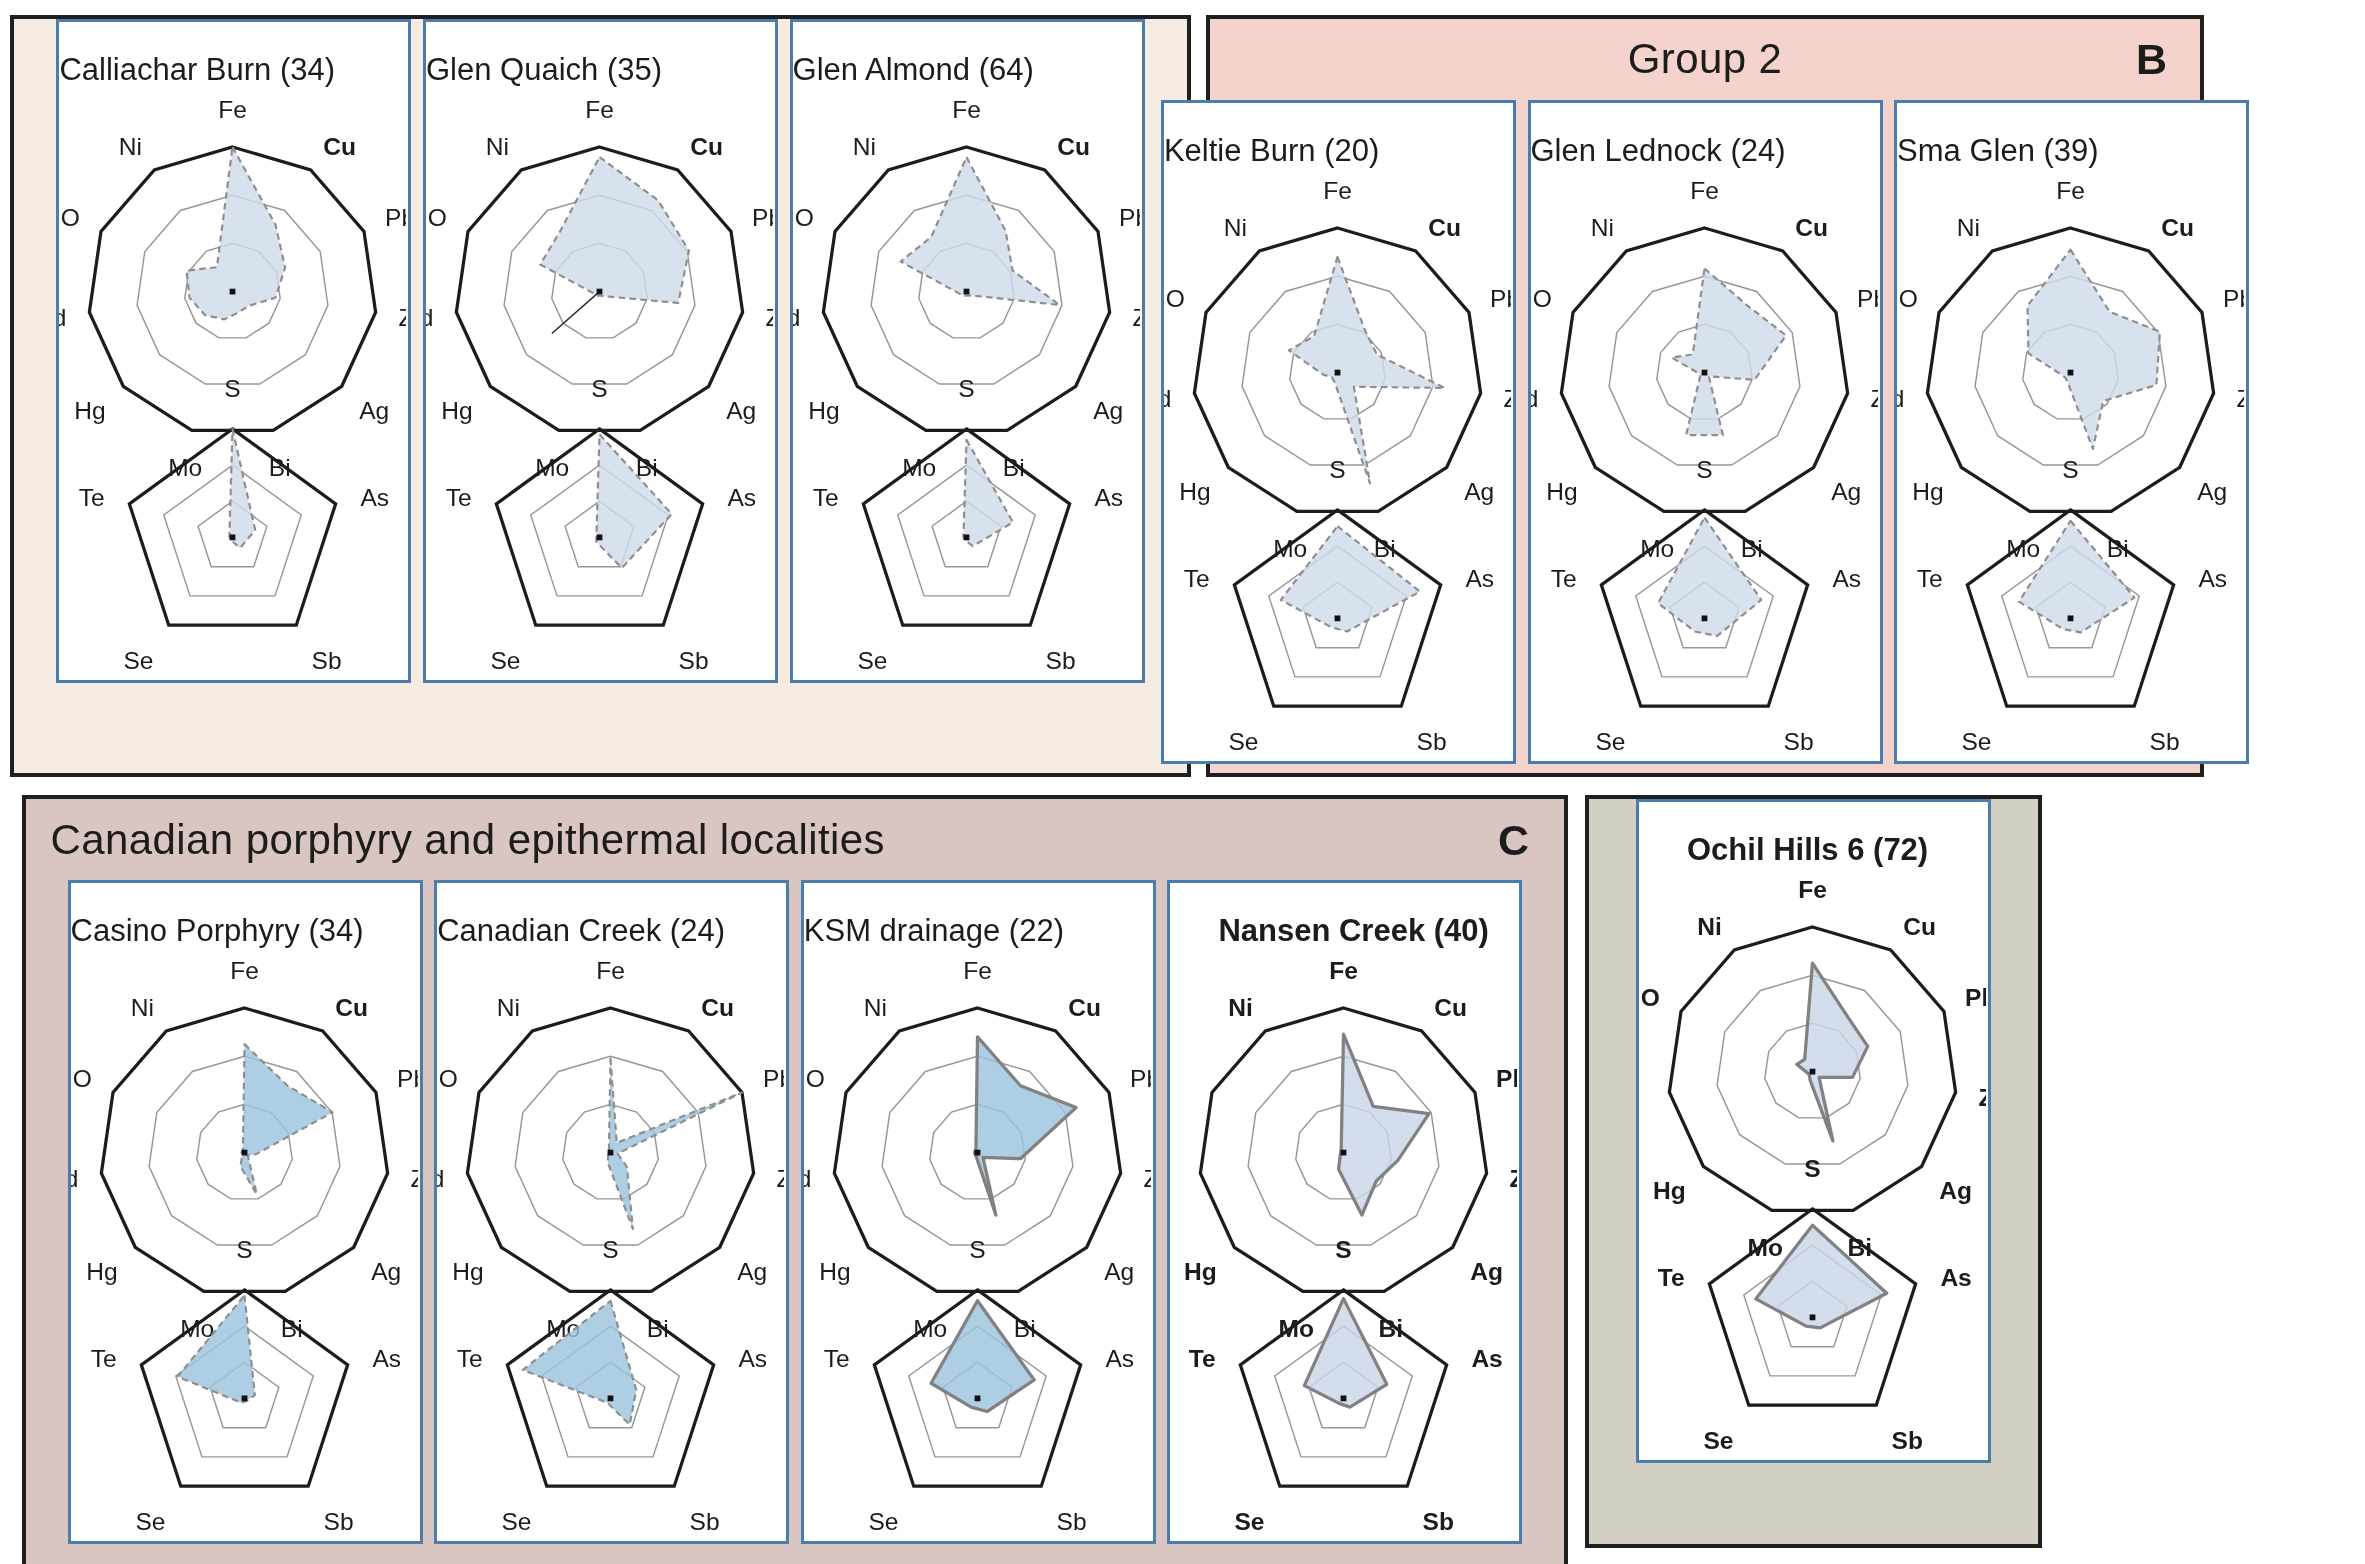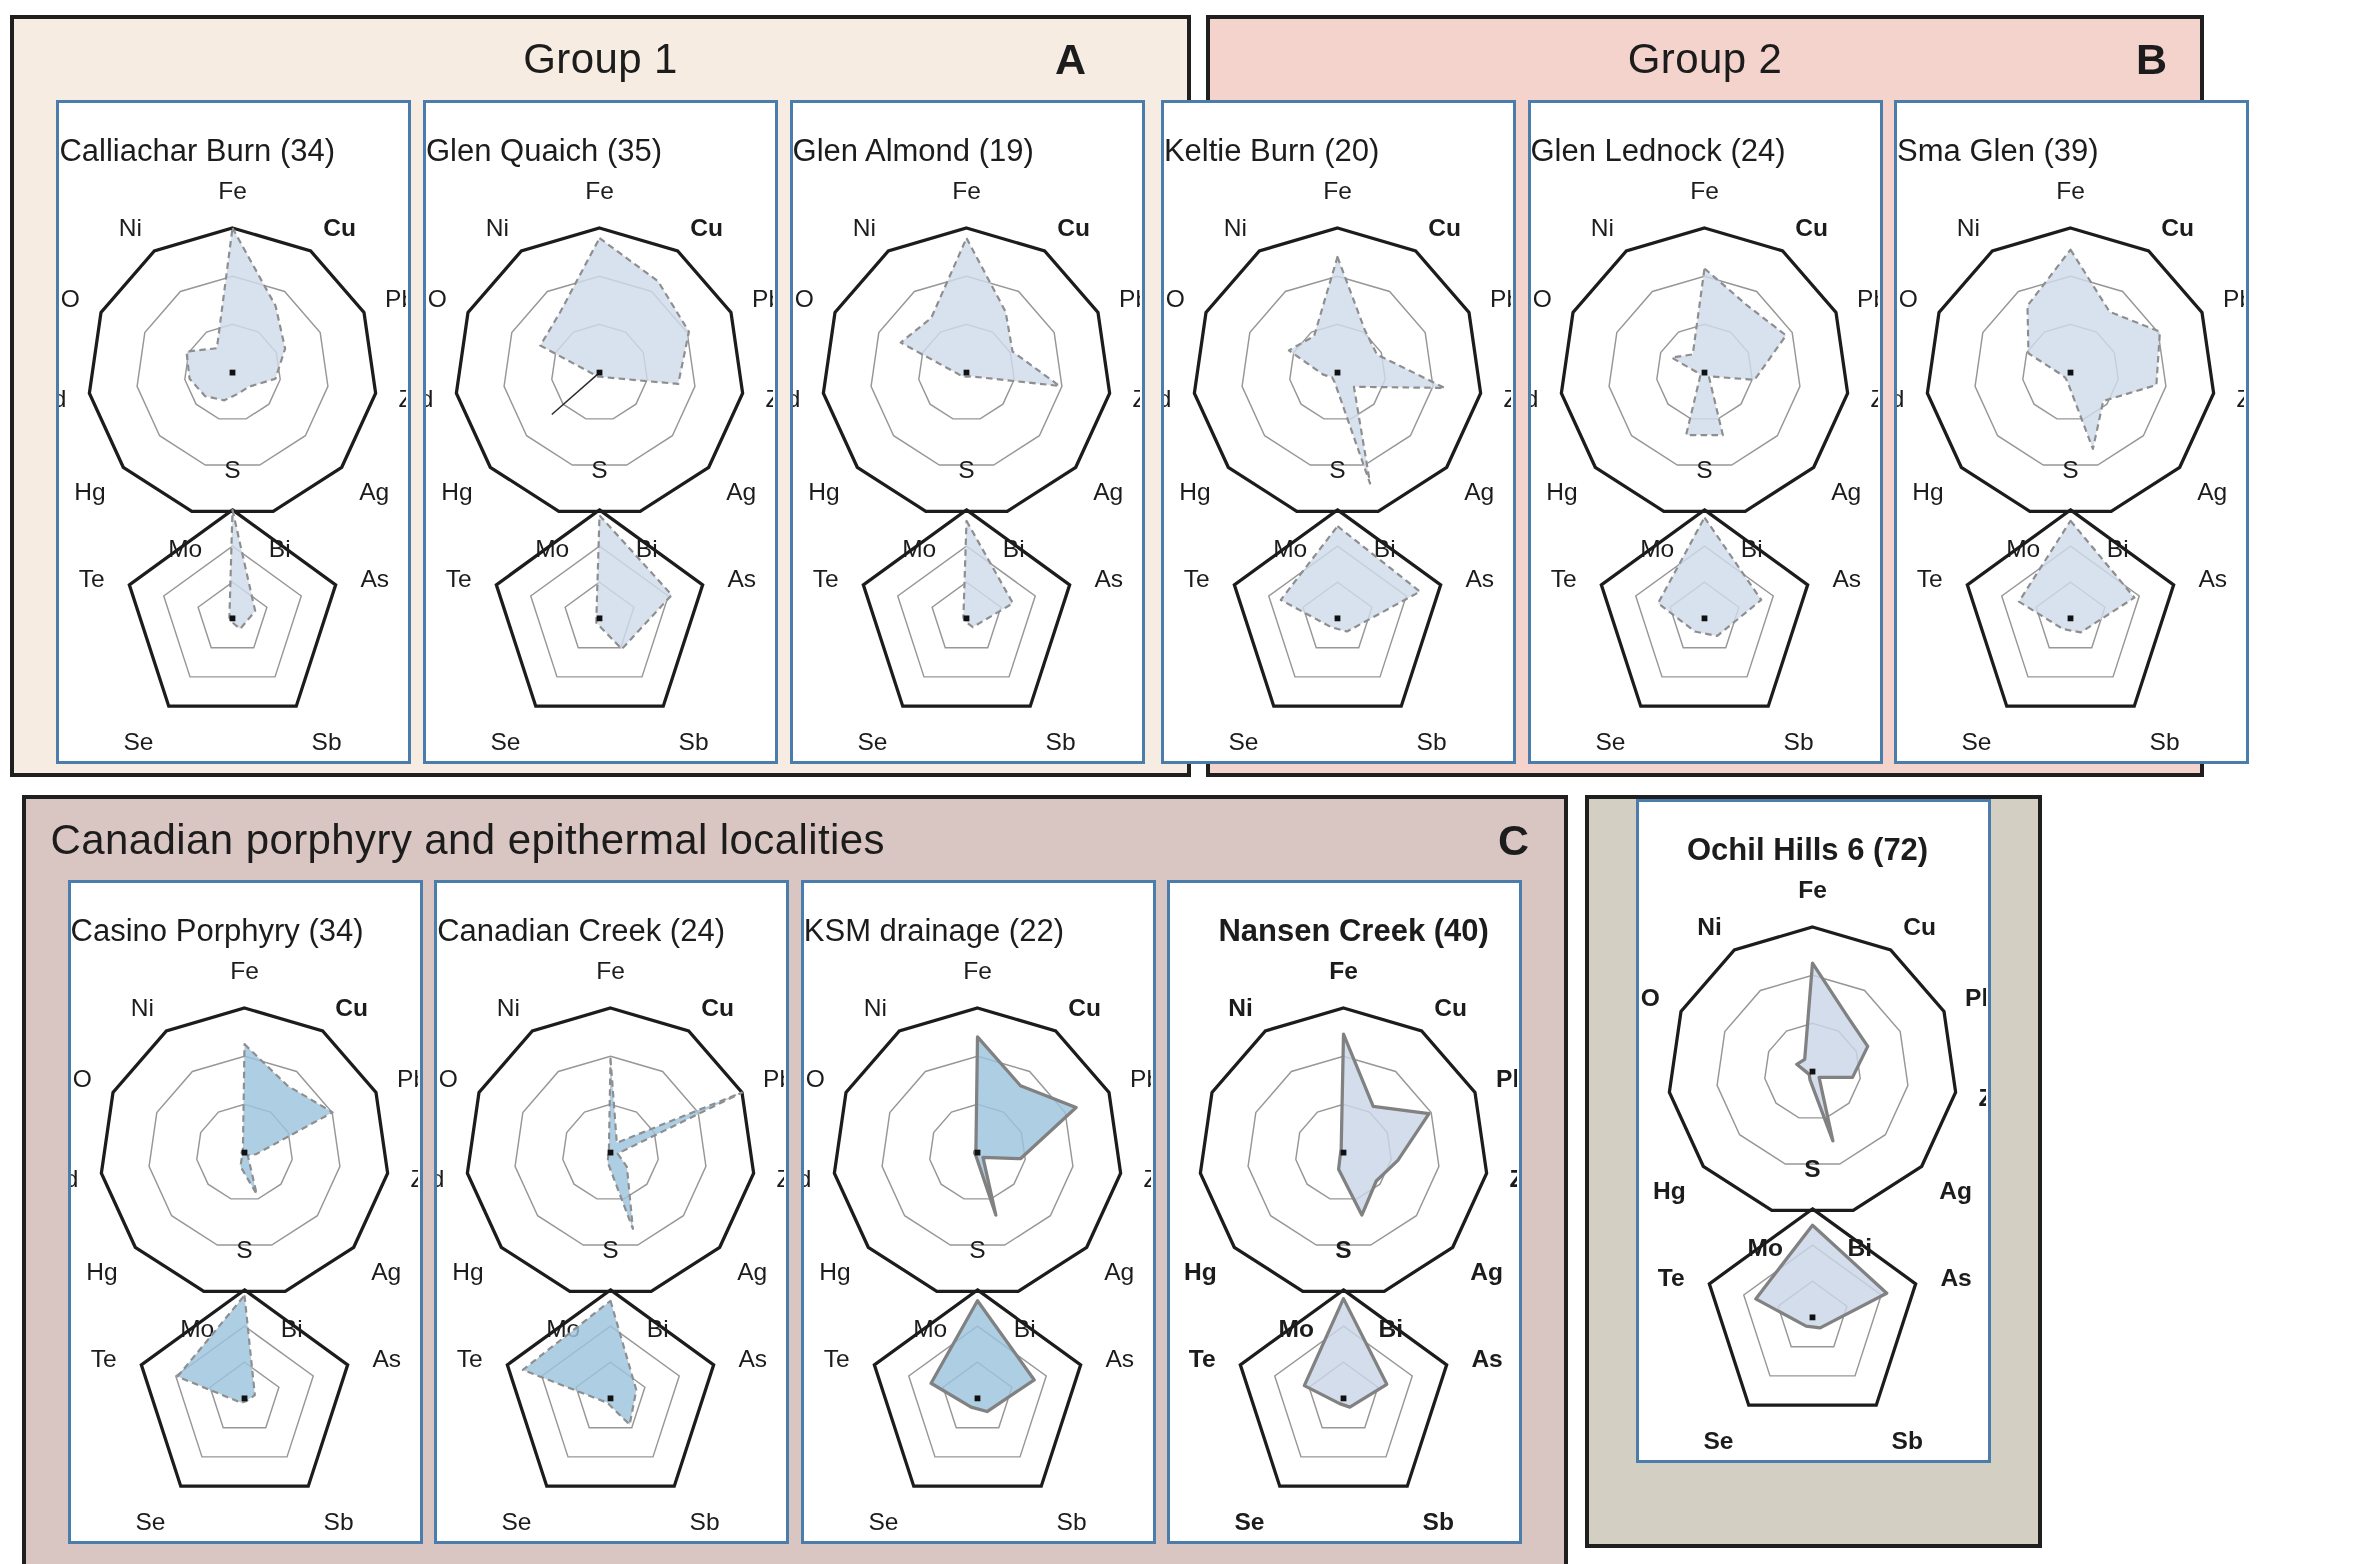--- a/index.html
+++ b/index.html
@@ -16,24 +16,20 @@
   .panel-title{position:absolute;top:30px;left:0;width:100%;text-align:left;font-size:31px;}
   .panel-title.bold{font-weight:bold;padding-left:48px;}
   .panel svg{position:absolute;left:0;top:0;}
 </style>
 </head>
 <body>
 
 <div id="figure">
 
   <section class="group-box" id="box-A" style="left: 10px; top: 14.5px; width: 1181px; height: 762px; background: rgb(247, 236, 226);">
-    <div class="group-header">
-      <div class="group-title centered">Group 1</div>
-      <div class="group-letter" style="right: 101px;">A</div>
-    </div>
     <div class="panels-row">
         <div class="panel">
           <div class="panel-title">Calliachar Burn (34)</div>
           <svg width="347" height="657" viewBox="0 0 480 907">
             <polygon points="240.0,305.3 276.0,315.9 300.6,344.3 306.0,381.5 290.4,415.7 258.8,436.0 221.2,436.0 189.6,415.7 174.0,381.5 179.4,344.3 204.0,315.9" fill="none" stroke="#979797" stroke-width="2"></polygon>
             <polygon points="240.0,238.7 312.1,259.8 361.3,316.6 372.0,391.0 340.8,459.3 277.6,499.9 202.4,499.9 139.2,459.3 108.0,391.0 118.7,316.6 167.9,259.8" fill="none" stroke="#979797" stroke-width="2"></polygon>
             <polygon points="240.0,172.0 348.1,203.7 421.9,288.9 438.0,400.5 391.1,503.0 296.3,563.9 183.7,563.9 88.9,503.0 42.0,400.5 58.1,288.9 131.9,203.7" fill="none" stroke="#1c1c1c" stroke-width="4.5" stroke-linejoin="miter"></polygon>
             <polygon points="240.0,172.0 299.5,279.5 312.8,338.8 299.4,380.5 262.7,391.6 248.5,400.8 228.7,410.4 202.2,404.7 180.6,380.5 176.3,342.9 218.4,338.3" fill="#cfdbea" fill-opacity="0.82" stroke="#8e8e8e" stroke-width="3" stroke-linejoin="round" stroke-dasharray="9 6"></polygon>
             <rect x="236" y="368" width="8" height="8" fill="#111"></rect>
             <text x="240.0" y="132.0" text-anchor="middle" font-size="34" fill="#1c1c1c" font-weight="normal">Fe</text>
@@ -85,21 +81,21 @@
             <polygon points="240.0,569.5 339.9,679.6 270.9,754.5 235.6,718.1 235.7,710.6" fill="#cfdbea" fill-opacity="0.82" stroke="#8e8e8e" stroke-width="3" stroke-linejoin="round" stroke-dasharray="9 6"></polygon>
             <rect x="236" y="708" width="8" height="8" fill="#111"></rect>
             <text x="240.0" y="518.0" text-anchor="middle" font-size="34" fill="#1c1c1c" font-weight="normal">S</text>
             <text x="416.9" y="668.5" text-anchor="start" font-size="34" fill="#1c1c1c" font-weight="normal">As</text>
             <text x="349.3" y="894.5" text-anchor="start" font-size="34" fill="#1c1c1c" font-weight="normal">Sb</text>
             <text x="130.7" y="894.5" text-anchor="end" font-size="34" fill="#1c1c1c" font-weight="normal">Se</text>
             <text x="63.1" y="668.5" text-anchor="end" font-size="34" fill="#1c1c1c" font-weight="normal">Te</text>
           </svg>
         </div>
         <div class="panel">
-          <div class="panel-title">Glen Almond (19)</div>
+          <div class="panel-title">Glen Almond (64)</div>
           <svg width="347" height="657" viewBox="0 0 480 907">
             <polygon points="240.0,305.3 276.0,315.9 300.6,344.3 306.0,381.5 290.4,415.7 258.8,436.0 221.2,436.0 189.6,415.7 174.0,381.5 179.4,344.3 204.0,315.9" fill="none" stroke="#979797" stroke-width="2"></polygon>
             <polygon points="240.0,238.7 312.1,259.8 361.3,316.6 372.0,391.0 340.8,459.3 277.6,499.9 202.4,499.9 139.2,459.3 108.0,391.0 118.7,316.6 167.9,259.8" fill="none" stroke="#979797" stroke-width="2"></polygon>
             <polygon points="240.0,172.0 348.1,203.7 421.9,288.9 438.0,400.5 391.1,503.0 296.3,563.9 183.7,563.9 88.9,503.0 42.0,400.5 58.1,288.9 131.9,203.7" fill="none" stroke="#1c1c1c" stroke-width="4.5" stroke-linejoin="miter"></polygon>
             <polygon points="240.0,186.0 294.1,287.9 303.7,342.9 368.7,390.5 246.0,377.2 241.7,377.8 238.3,377.8 234.0,377.2 228.1,373.7 149.0,330.5 191.3,296.3" fill="#cfdbea" fill-opacity="0.82" stroke="#8e8e8e" stroke-width="3" stroke-linejoin="round" stroke-dasharray="9 6"></polygon>
             <rect x="236" y="368" width="8" height="8" fill="#111"></rect>
             <text x="240.0" y="132.0" text-anchor="middle" font-size="34" fill="#1c1c1c" font-weight="normal">Fe</text>
             <text x="365.4" y="182.8" text-anchor="start" font-size="34" fill="#1c1c1c" font-weight="bold">Cu</text>
             <text x="451.0" y="281.6" text-anchor="start" font-size="34" fill="#1c1c1c" font-weight="normal">Pb</text>
             <text x="469.6" y="419.0" text-anchor="start" font-size="34" fill="#1c1c1c" font-weight="normal">Zn</text>

